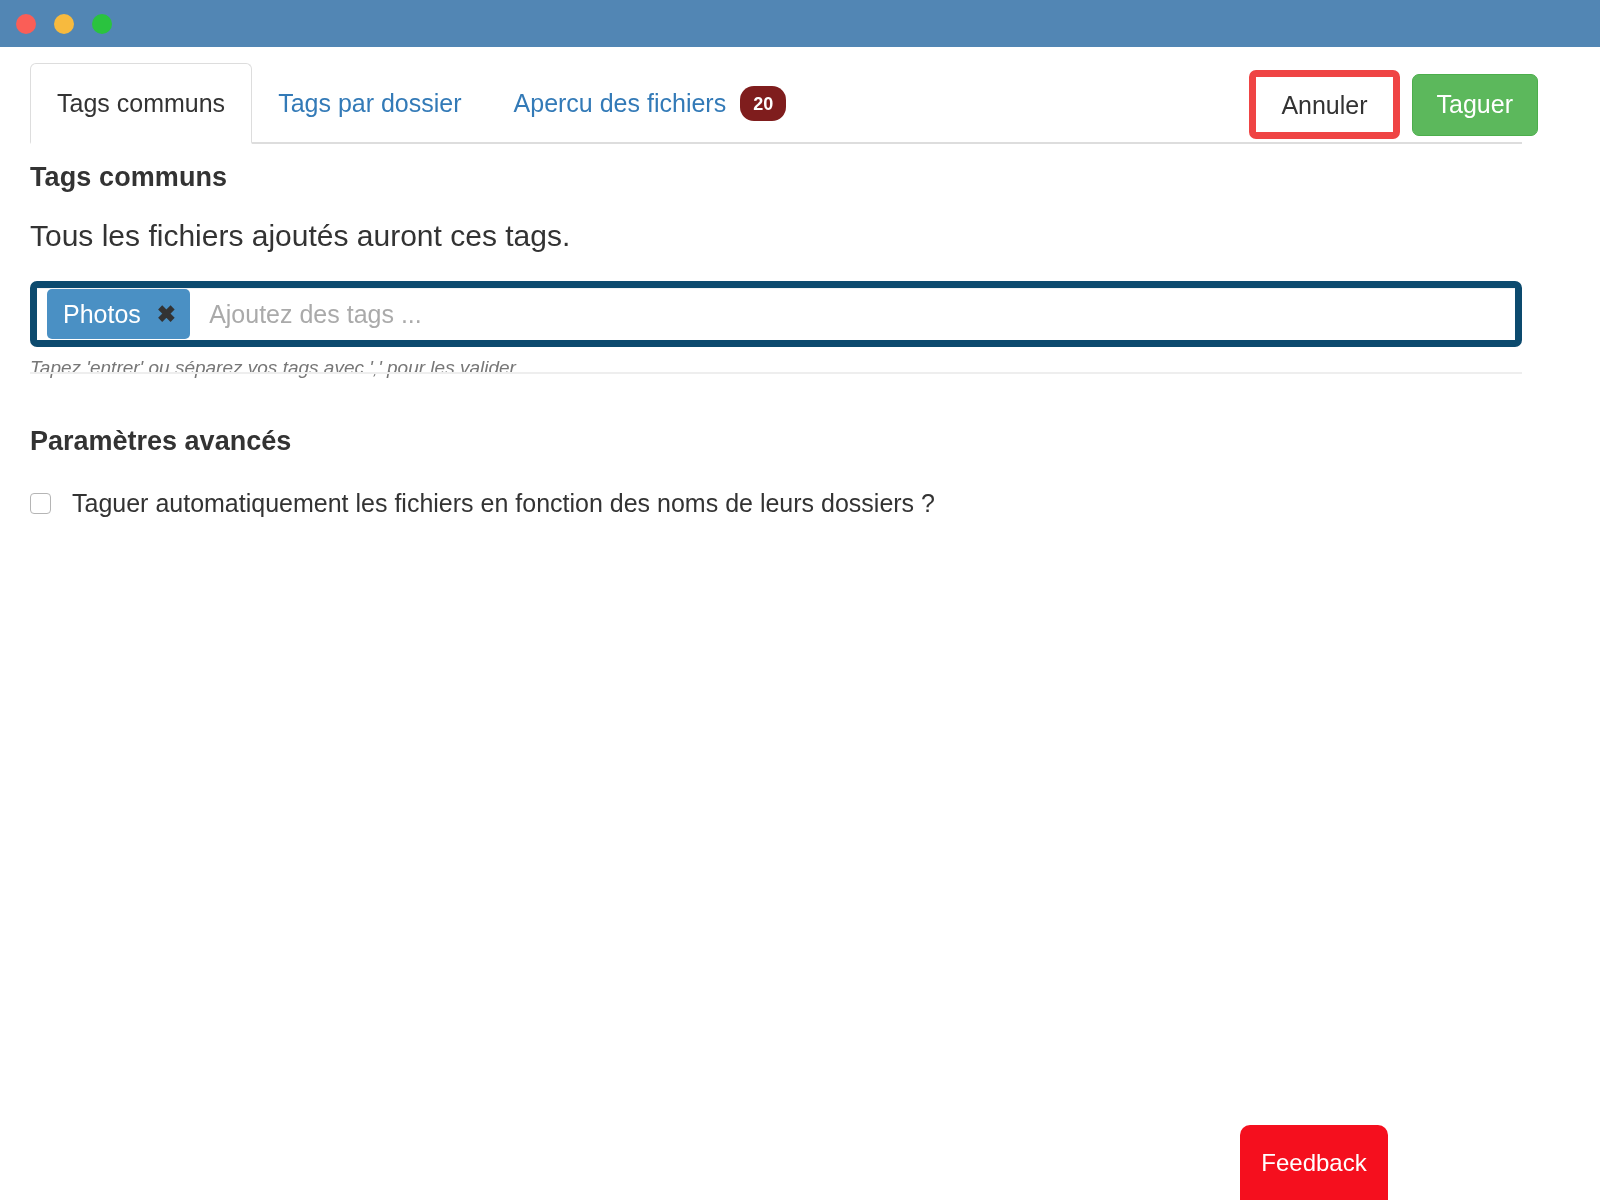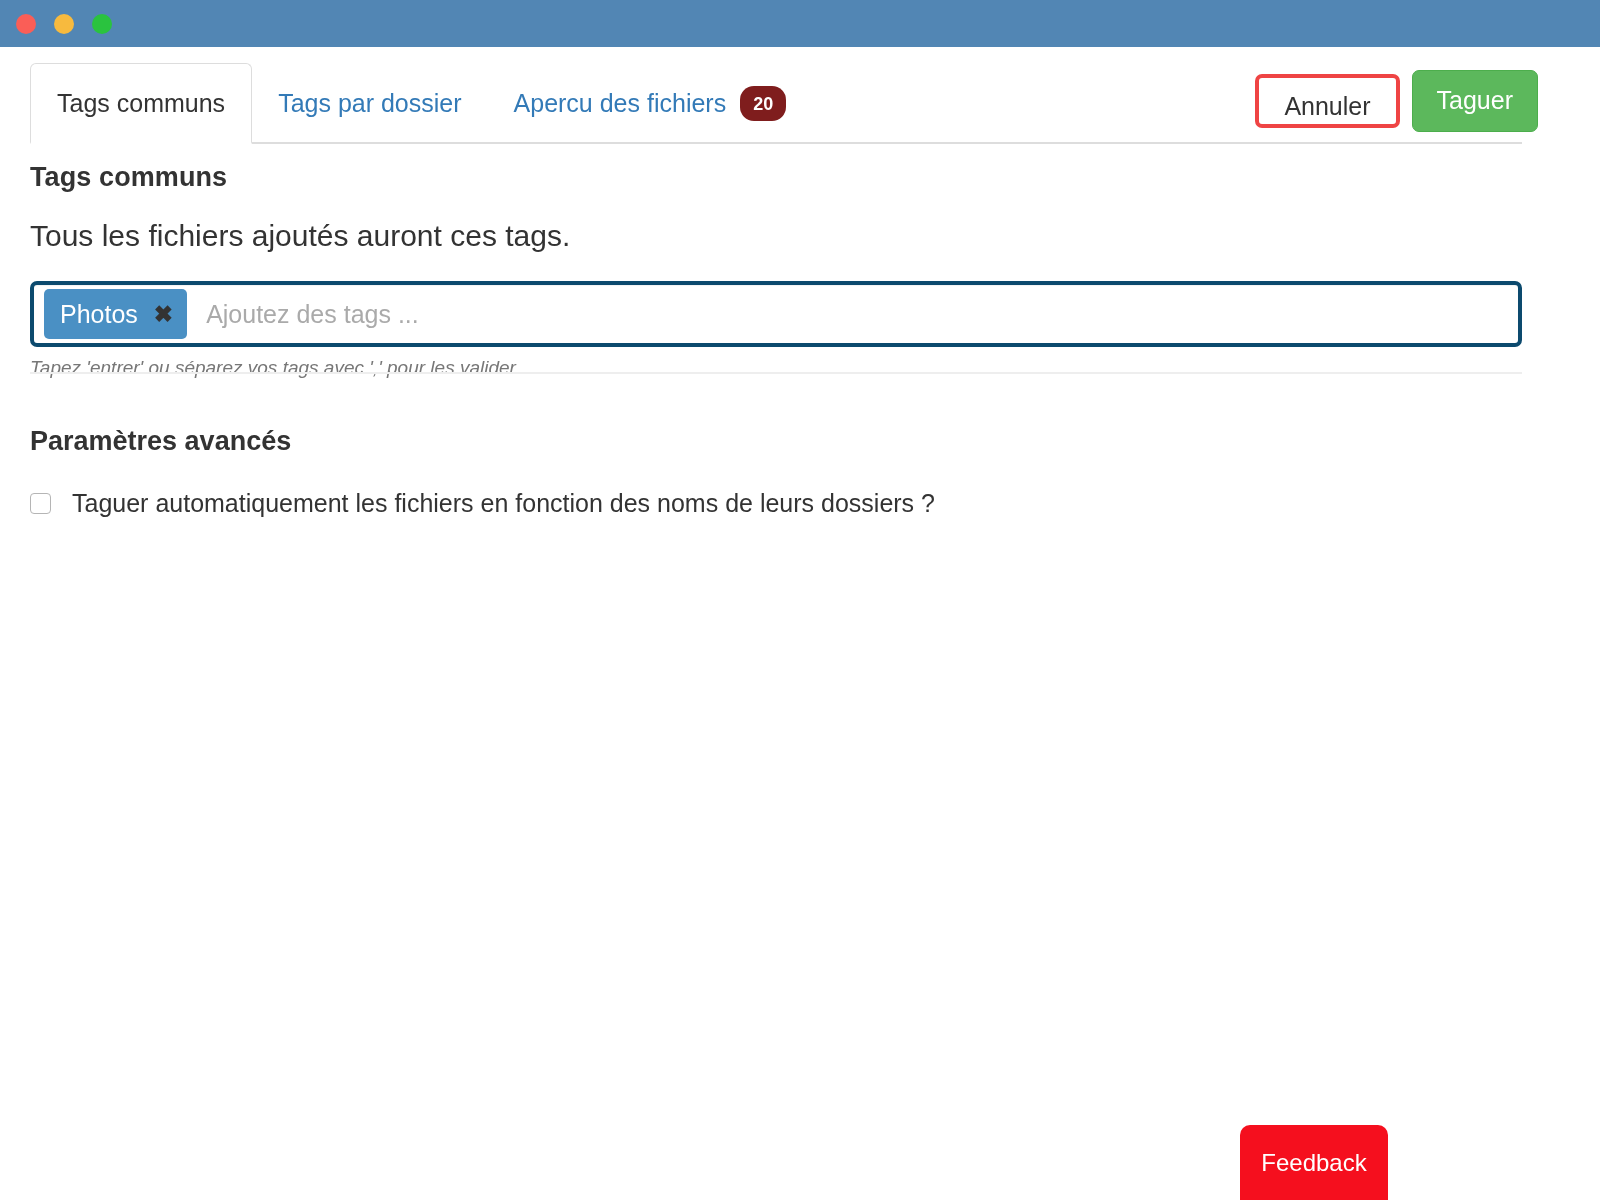--- a/index.html
+++ b/index.html
@@ -114,22 +114,22 @@
     font-size: 25px;
     line-height: 1;
     border-radius: 7px;
     cursor: pointer;
     white-space: nowrap;
     box-sizing: border-box;
   }
   .btn-default {
     background: #ffffff;
     color: #333333;
-    border: 4px solid #ef4444;
-    padding: 16px 25px 5px 25px;
+    border: 7px solid #ef4444;
+    padding: 16px 25px 14px 25px;
   }
   .btn-success {
     background: #5cb85c;
     color: #ffffff;
     border: 1px solid #4cae4c;
     padding: 17px 24px 18px 24px;
   }
 
   
   .content {
@@ -149,21 +149,21 @@
     font-size: 30px;
     color: #333333;
     margin: 12px 0 28px 0;
   }
 
   
   .tag-input {
     width: 1492px;
     height: 66px;
     box-sizing: border-box;
-    border: 4px solid #0c4a6e;
+    border: 7px solid #0c4a6e;
     border-radius: 7px;
     background: #ffffff;
     display: flex;
     align-items: center;
     padding: 0 10px;
     box-shadow: inset 0 1px 1px rgba(0,0,0,.055);
     cursor: text;
   }
   .tag-pill {
     display: inline-flex;

